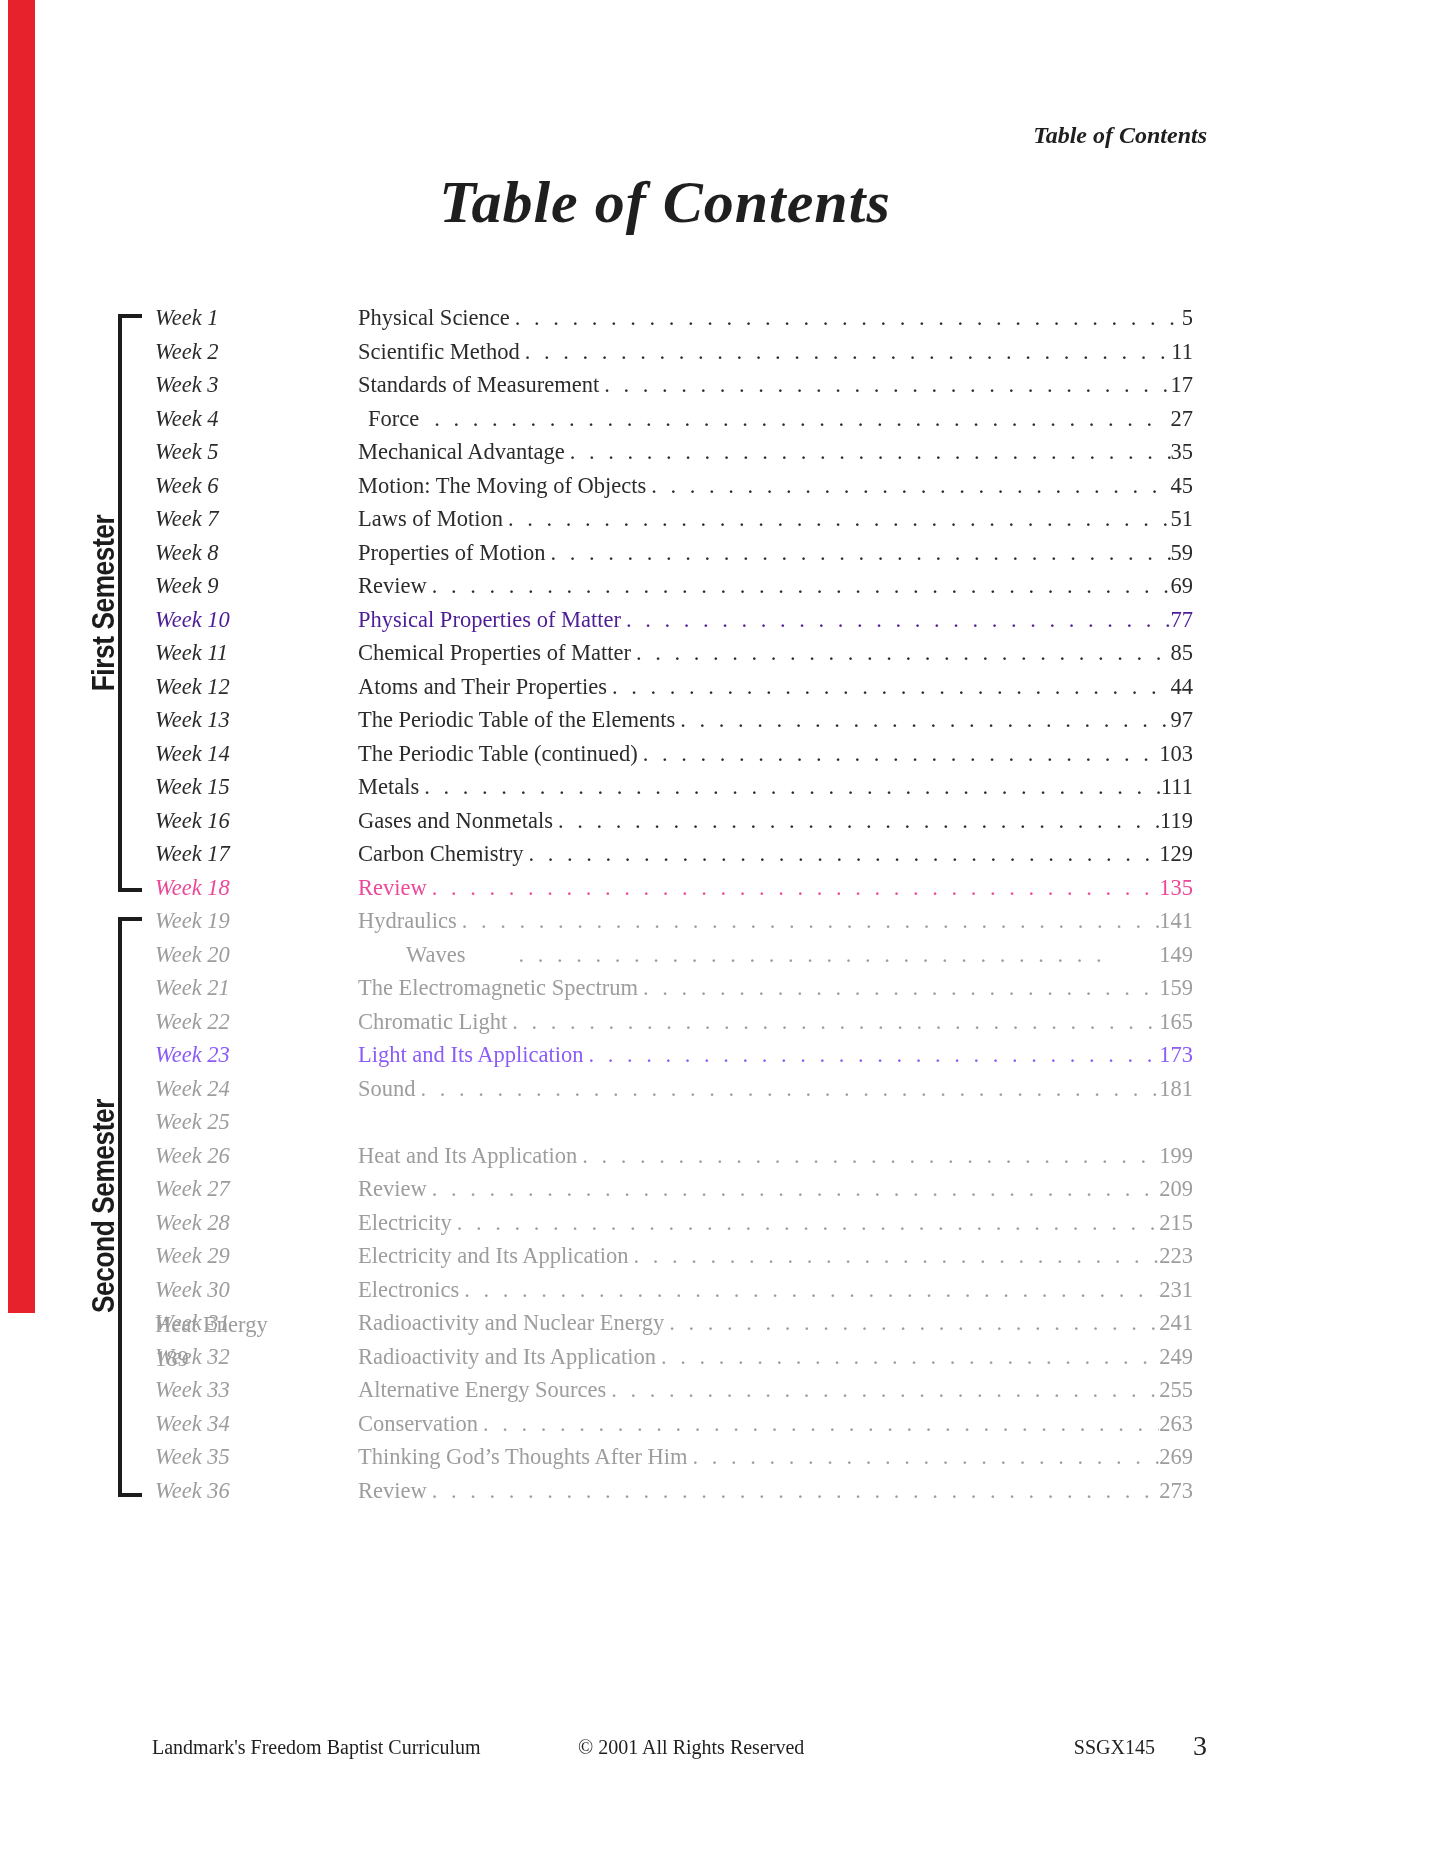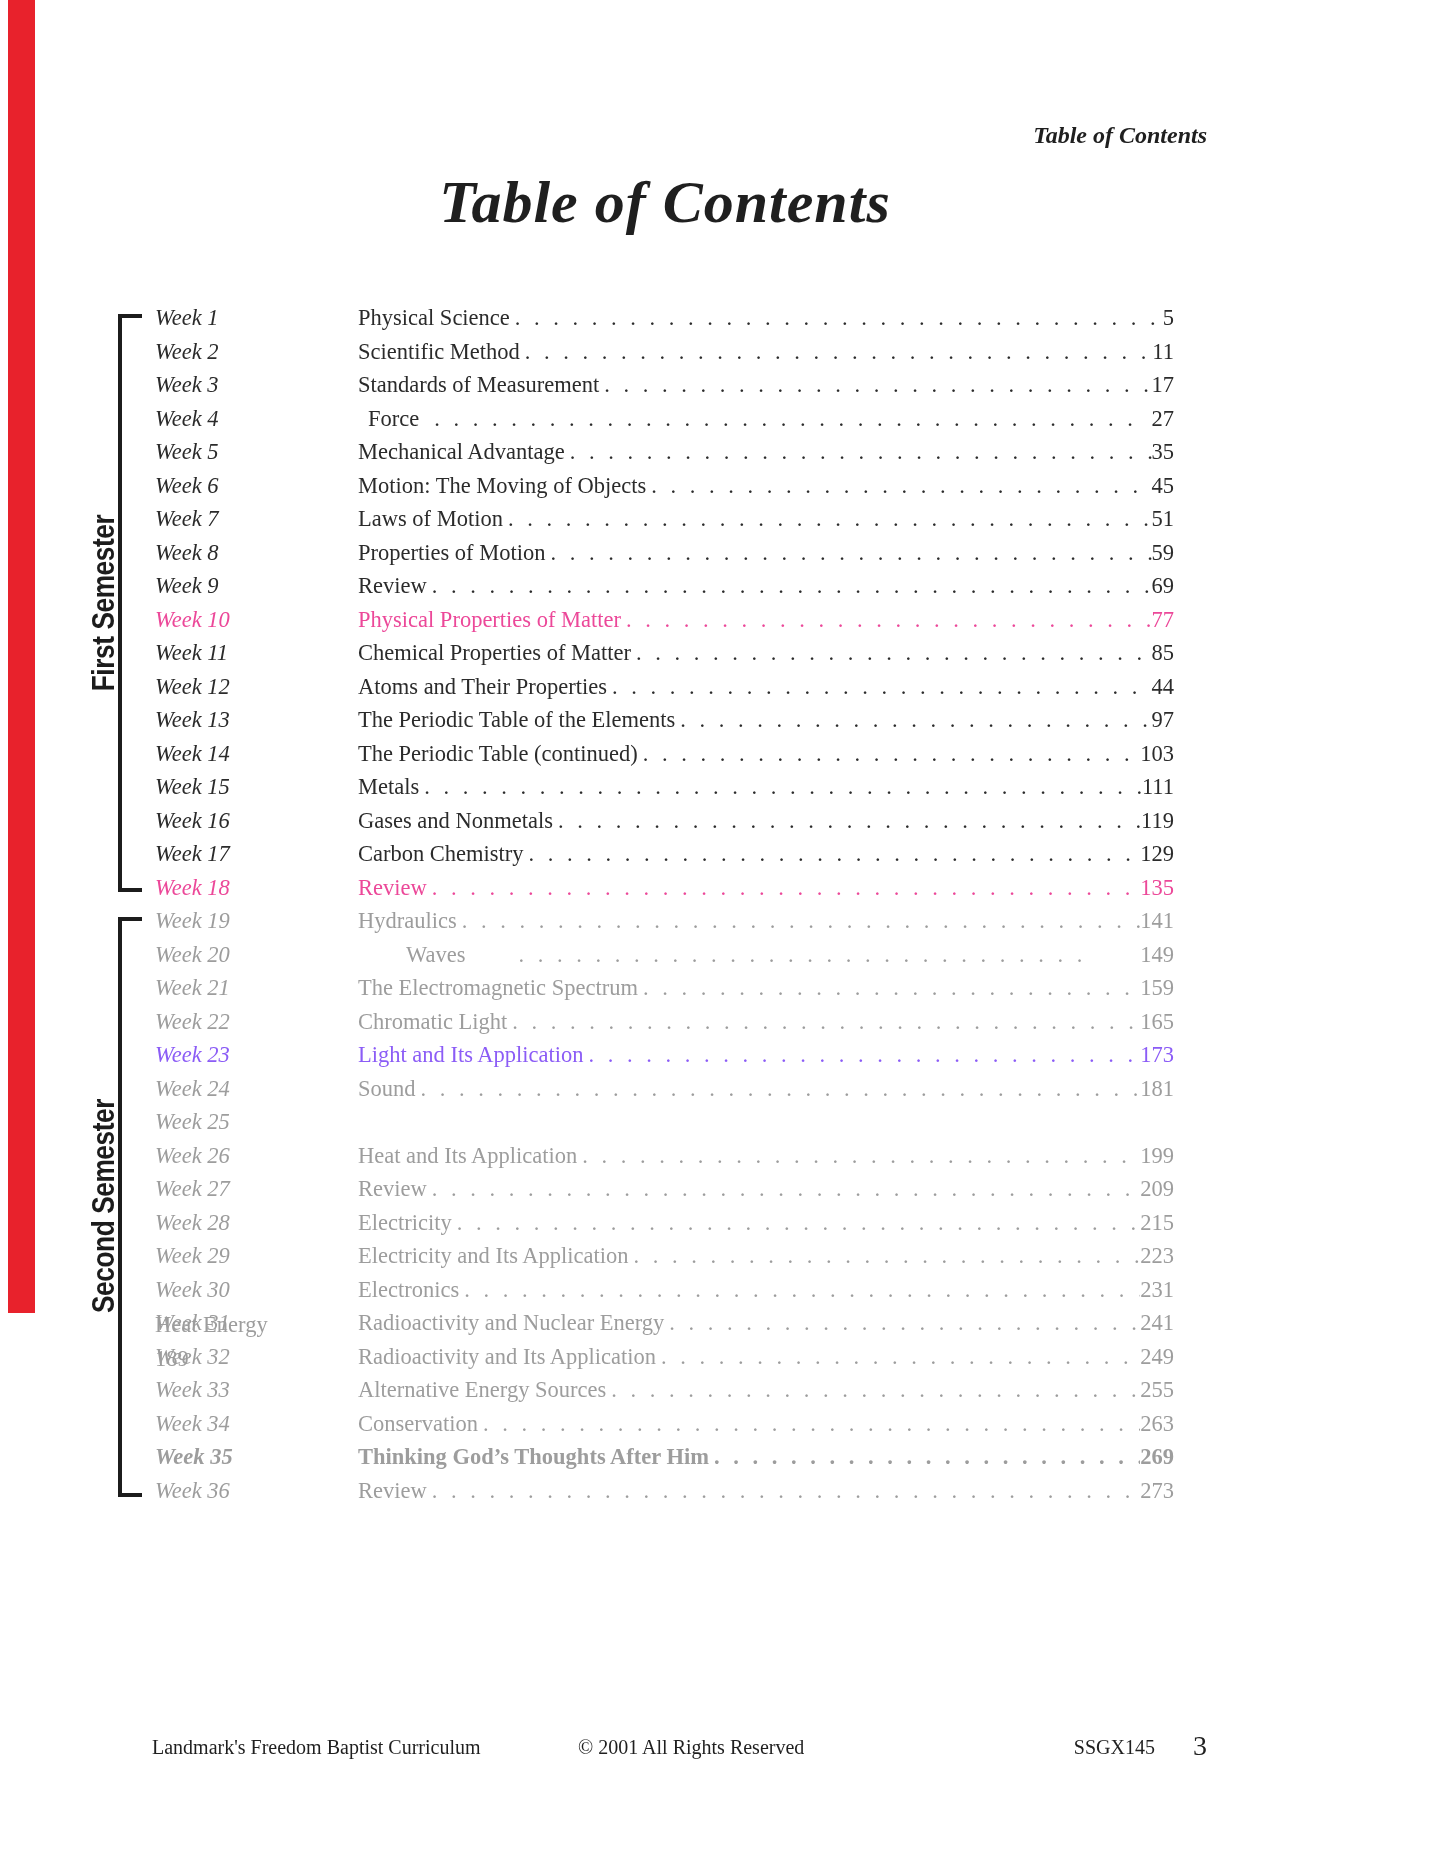--- a/index.html
+++ b/index.html
@@ -23,21 +23,21 @@
   }
   .big-title{
     position:absolute;top:168px;left:150px;width:1030px;
     text-align:center;
     font-family:"Liberation Serif", serif;
     font-weight:bold;font-style:italic;
     font-size:60px;color:#1f1f1f;letter-spacing:1px;
     white-space:nowrap;
   }
   .toc{
-    position:absolute;top:301px;left:155px;right:271px;
+    position:absolute;top:301px;left:155px;right:252px;
   }
   .toc-row{
     display:flex;align-items:baseline;
     height:33.5px;line-height:33.5px;
     font-size:22.5px;white-space:nowrap;
   }
   .toc-week{
     flex:0 0 203px;font-style:italic;
   }
   .toc-title{flex:0 0 auto;}
@@ -139,21 +139,21 @@
         <span class="toc-title">Properties of Motion</span>
         <span class="toc-leader">. . . . . . . . . . . . . . . . . . . . . . . . . . . . . . . . . . . . . . . . . . . . . . . . . . . . . . . . . . . . . . . . . . . . . . . . . . . . . . . . . . . . . . . . . . . . . . . . . . . . . . . . . . . . . . . . . . . . . . . . . . . . . . . . . . . . . . . . . . . .</span>
         <span class="toc-page">59</span>
       </div>
       <div class="toc-row" style="color: rgb(43, 43, 43);">
         <span class="toc-week">Week 9</span>
         <span class="toc-title">Review</span>
         <span class="toc-leader">. . . . . . . . . . . . . . . . . . . . . . . . . . . . . . . . . . . . . . . . . . . . . . . . . . . . . . . . . . . . . . . . . . . . . . . . . . . . . . . . . . . . . . . . . . . . . . . . . . . . . . . . . . . . . . . . . . . . . . . . . . . . . . . . . . . . . . . . . . . .</span>
         <span class="toc-page">69</span>
       </div>
-      <div class="toc-row" style="color: #ec4899;">
+      <div class="toc-row" style="color: #4c1d95;">
         <span class="toc-week">Week 10</span>
         <span class="toc-title">Physical Properties of Matter</span>
         <span class="toc-leader">. . . . . . . . . . . . . . . . . . . . . . . . . . . . . . . . . . . . . . . . . . . . . . . . . . . . . . . . . . . . . . . . . . . . . . . . . . . . . . . . . . . . . . . . . . . . . . . . . . . . . . . . . . . . . . . . . . . . . . . . . . . . . . . . . . . . . . . . . . . .</span>
         <span class="toc-page">77</span>
       </div>
       <div class="toc-row" style="color: rgb(43, 43, 43);">
         <span class="toc-week">Week 11</span>
         <span class="toc-title">Chemical Properties of Matter</span>
         <span class="toc-leader">. . . . . . . . . . . . . . . . . . . . . . . . . . . . . . . . . . . . . . . . . . . . . . . . . . . . . . . . . . . . . . . . . . . . . . . . . . . . . . . . . . . . . . . . . . . . . . . . . . . . . . . . . . . . . . . . . . . . . . . . . . . . . . . . . . . . . . . . . . . .</span>
         <span class="toc-page">85</span>
@@ -289,21 +289,21 @@
         <span class="toc-title">Alternative Energy Sources</span>
         <span class="toc-leader">. . . . . . . . . . . . . . . . . . . . . . . . . . . . . . . . . . . . . . . . . . . . . . . . . . . . . . . . . . . . . . . . . . . . . . . . . . . . . . . . . . . . . . . . . . . . . . . . . . . . . . . . . . . . . . . . . . . . . . . . . . . . . . . . . . . . . . . . . . . .</span>
         <span class="toc-page">255</span>
       </div>
       <div class="toc-row" style="color: rgb(157, 157, 157);">
         <span class="toc-week">Week 34</span>
         <span class="toc-title">Conservation</span>
         <span class="toc-leader">. . . . . . . . . . . . . . . . . . . . . . . . . . . . . . . . . . . . . . . . . . . . . . . . . . . . . . . . . . . . . . . . . . . . . . . . . . . . . . . . . . . . . . . . . . . . . . . . . . . . . . . . . . . . . . . . . . . . . . . . . . . . . . . . . . . . . . . . . . . .</span>
         <span class="toc-page">263</span>
       </div>
-      <div class="toc-row" style="color: rgb(157, 157, 157); font-weight: bold;">
+      <div class="toc-row" style="color: rgb(157, 157, 157);">
         <span class="toc-week">Week 35</span>
         <span class="toc-title">Thinking God’s Thoughts After Him</span>
         <span class="toc-leader">. . . . . . . . . . . . . . . . . . . . . . . . . . . . . . . . . . . . . . . . . . . . . . . . . . . . . . . . . . . . . . . . . . . . . . . . . . . . . . . . . . . . . . . . . . . . . . . . . . . . . . . . . . . . . . . . . . . . . . . . . . . . . . . . . . . . . . . . . . . .</span>
         <span class="toc-page">269</span>
       </div>
       <div class="toc-row" style="color: rgb(157, 157, 157);">
         <span class="toc-week">Week 36</span>
         <span class="toc-title">Review</span>
         <span class="toc-leader">. . . . . . . . . . . . . . . . . . . . . . . . . . . . . . . . . . . . . . . . . . . . . . . . . . . . . . . . . . . . . . . . . . . . . . . . . . . . . . . . . . . . . . . . . . . . . . . . . . . . . . . . . . . . . . . . . . . . . . . . . . . . . . . . . . . . . . . . . . . .</span>
         <span class="toc-page">273</span>

